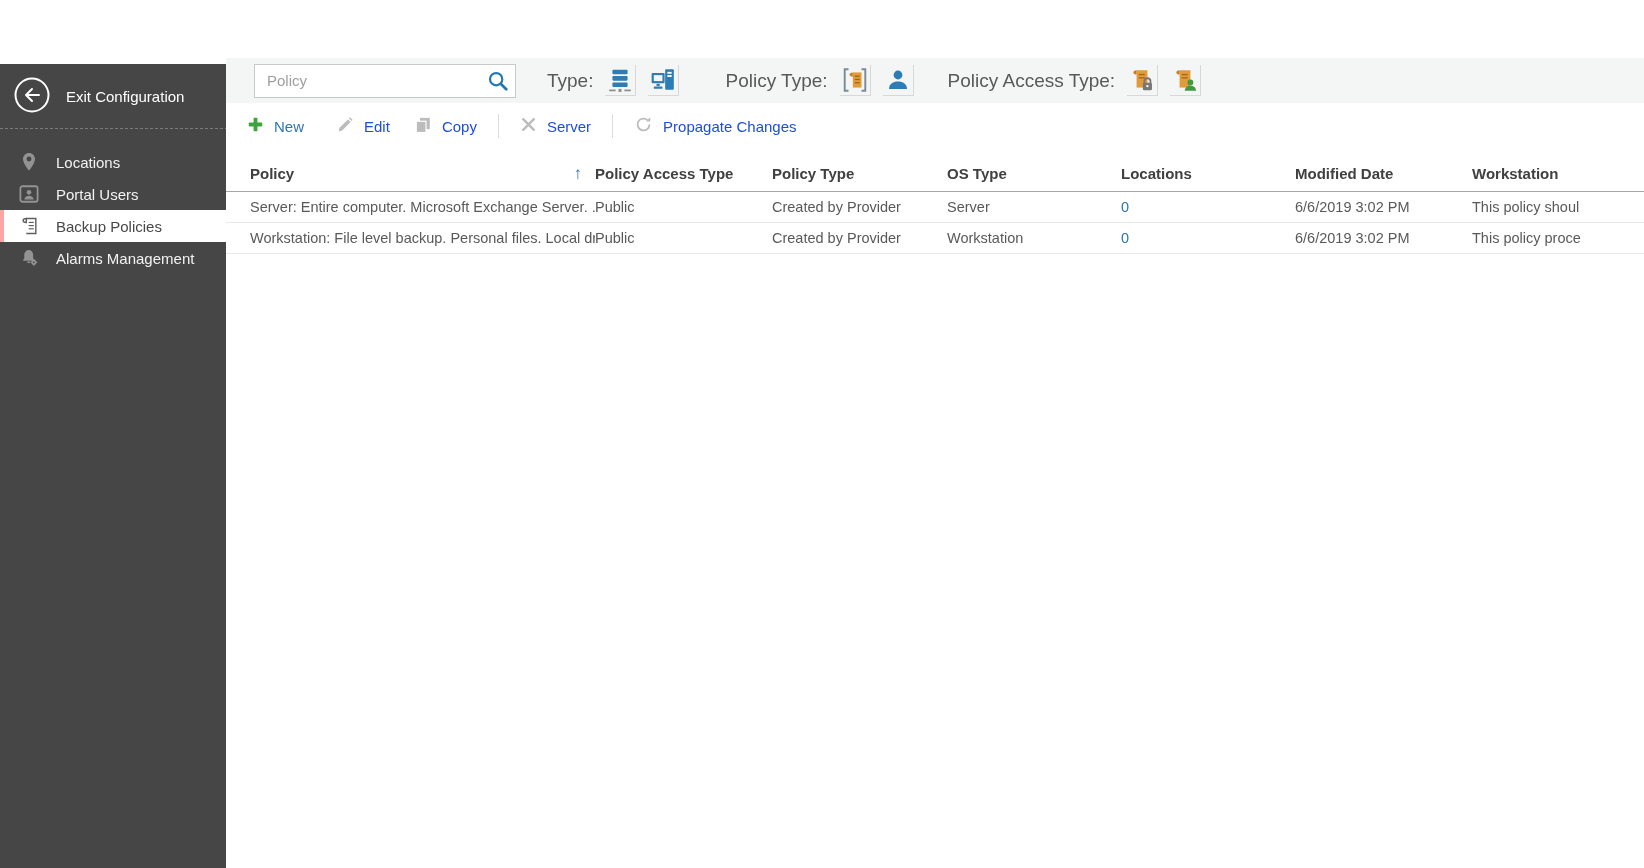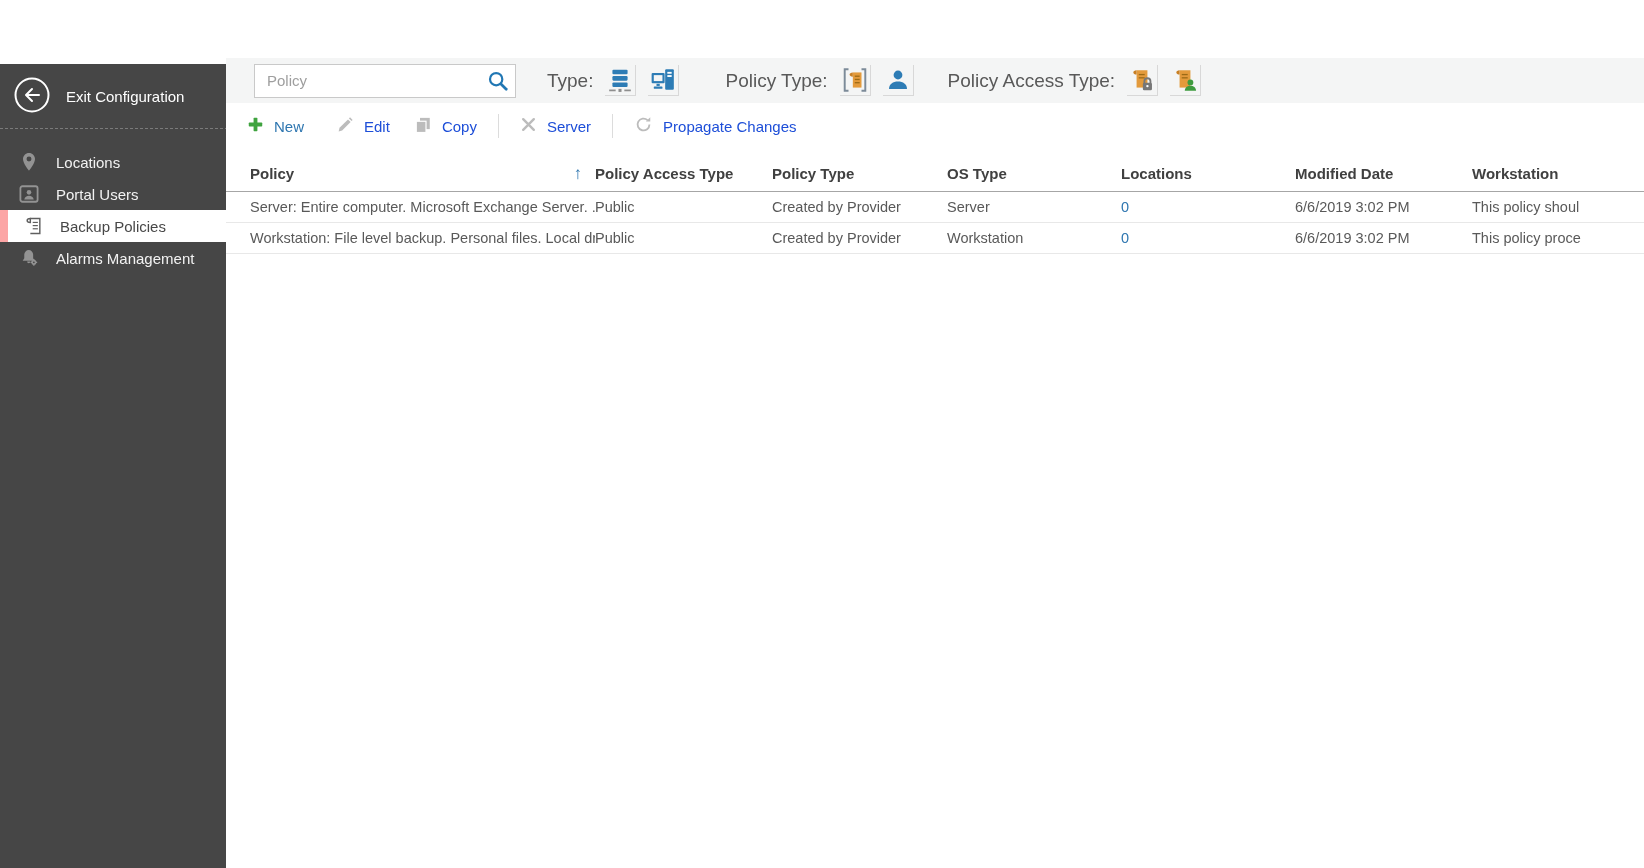--- a/index.html
+++ b/index.html
@@ -17,21 +17,21 @@
 
   
   .sidebar { position:absolute; left:0; top:40px; width:268px; height:828px; background:#464646;margin-top:24px; }
   .exit-row { height:64px; display:flex; align-items:center; gap:15px; padding-left:13px;
               color:#fff; font-size:15px; cursor:pointer; }
   .side-divider { border:none; border-top:1px dashed #7a7a7a; margin:0 0 0 0; height:0; }
   .nav { padding-top:17px; }
   .nav-item { height:32px; display:flex; align-items:center; gap:17px; padding-left:19px;
               color:#f2f2f2; font-size:15px; cursor:pointer; }
   .nav-item .ni-icon { width:20px; height:20px; display:flex; align-items:center; justify-content:center; }
-  .nav-item.selected { background:#fff; color:#474747; border-left:8px solid #fca5a5; padding-left:15px; }
+  .nav-item.selected { background:#fff; color:#474747; border-left:4px solid #fca5a5; padding-left:15px; }
 
   
   .main { position:absolute; left:226px; top:40px; width:1418px; height:828px; background:#fff; }
 
   .filterbar { position:absolute; left:0; top:18px; width:1418px; height:45px; background:#F4F5F5;
                display:flex; align-items:center; }
   .search-box { margin-left:28px; width:262px; height:34px; background:#fff;
                 border:1px solid #C9C9C9; display:flex; align-items:center; }
   .search-box input { border:none; outline:none; flex:1; height:100%; padding:0 10px 0 12px;
                       font-size:15px; color:#555; font-family:"Liberation Sans", sans-serif; background:transparent; }

